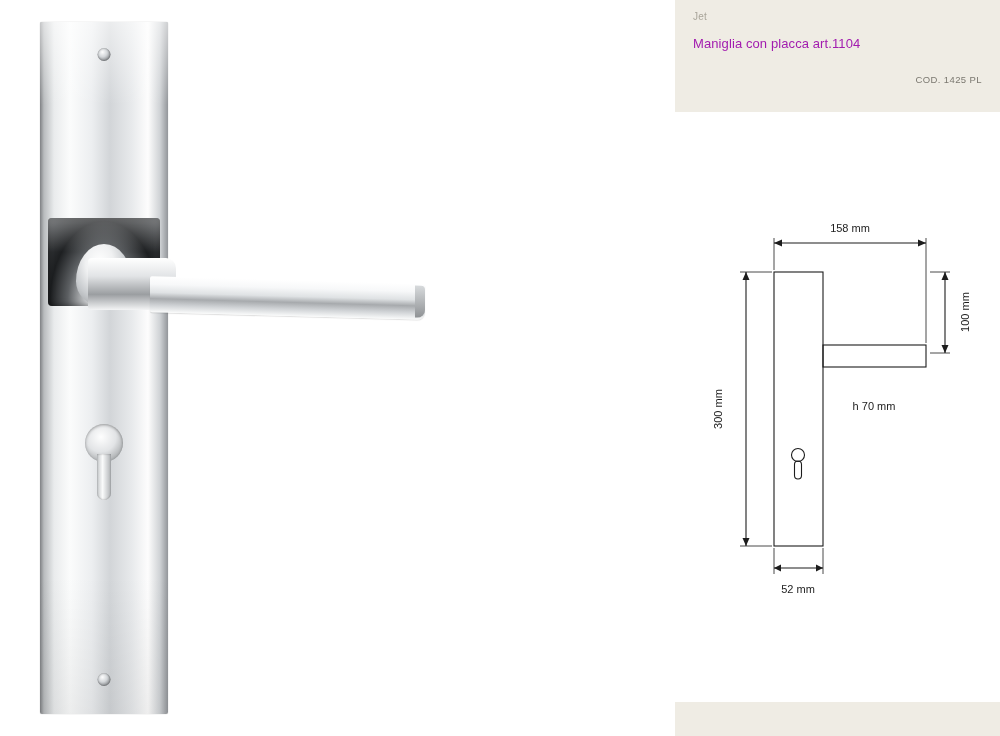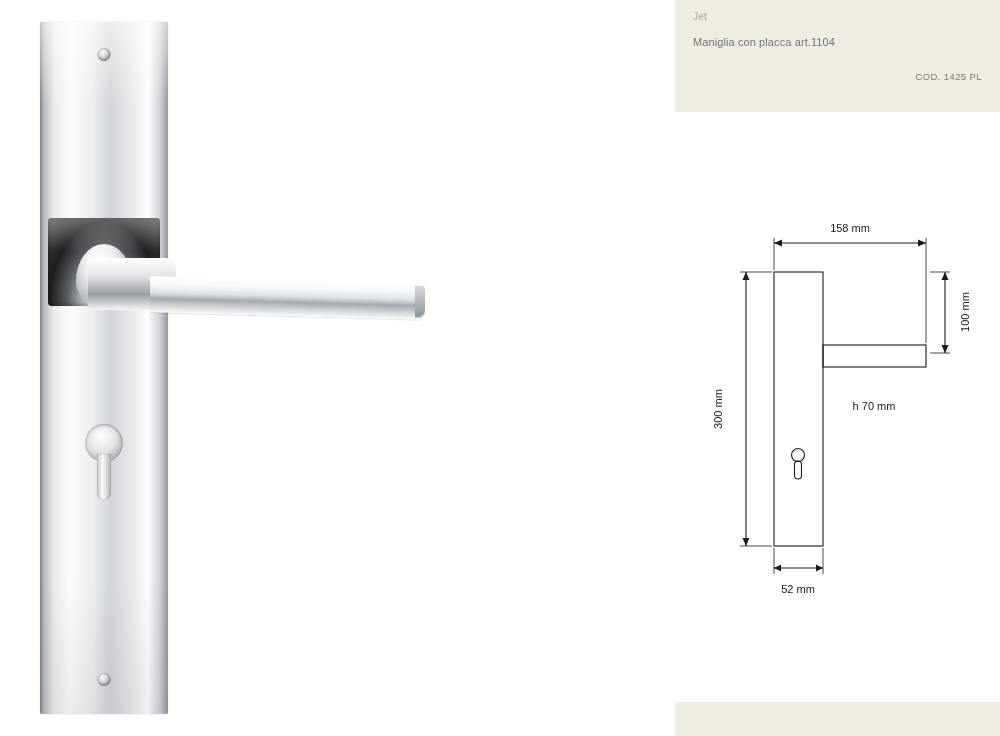--- a/index.html
+++ b/index.html
@@ -176,22 +176,22 @@
     box-sizing: border-box;
     padding: 6px 18px 0 18px;
   }
   .brand {
     font-size: 10px;
     color: #a9a59a;
     letter-spacing: 0.2px;
     margin: 5px 0 0 0;
   }
   .prod-title {
-    font-size: 11px;
-    color: #737373;
+    font-size: 13px;
+    color: #a21caf;
     margin: 14px 0 0 0;
     font-weight: 400;
     letter-spacing: 0.1px;
   }
   .prod-code {
     font-size: 9.5px;
     color: #7b7870;
     margin: 23px 0 0 0;
     letter-spacing: 0.4px;
     text-align: right;

